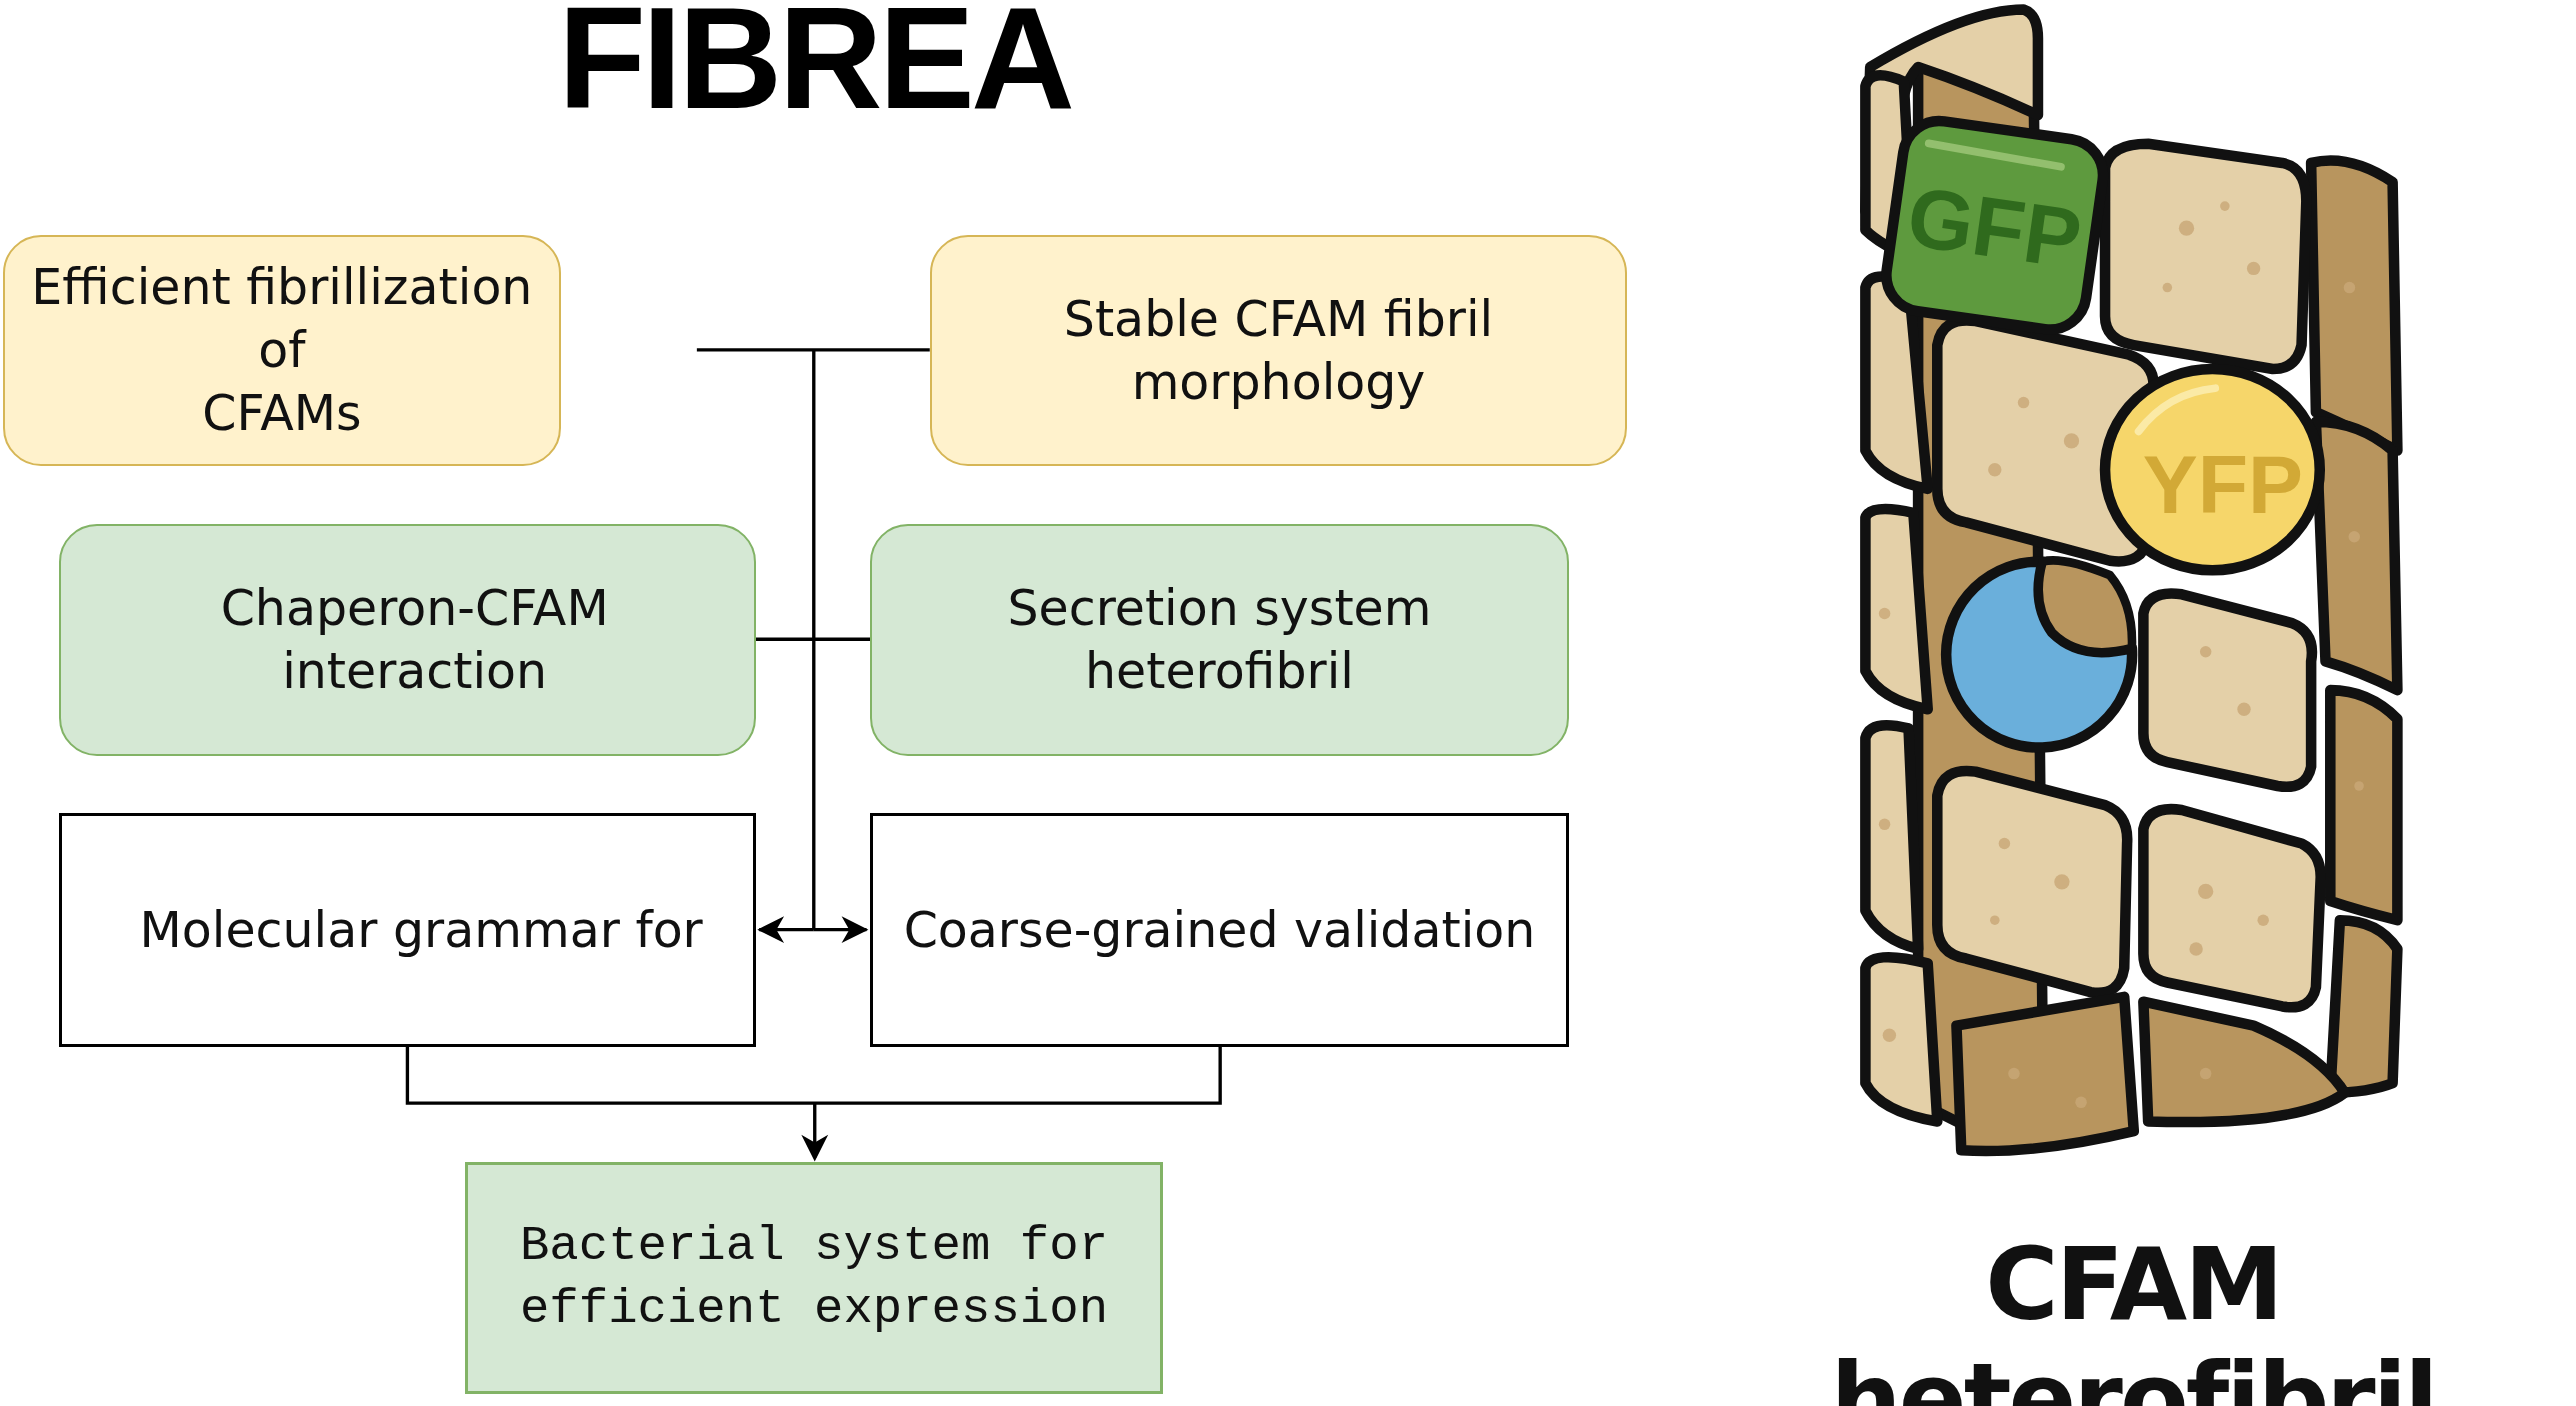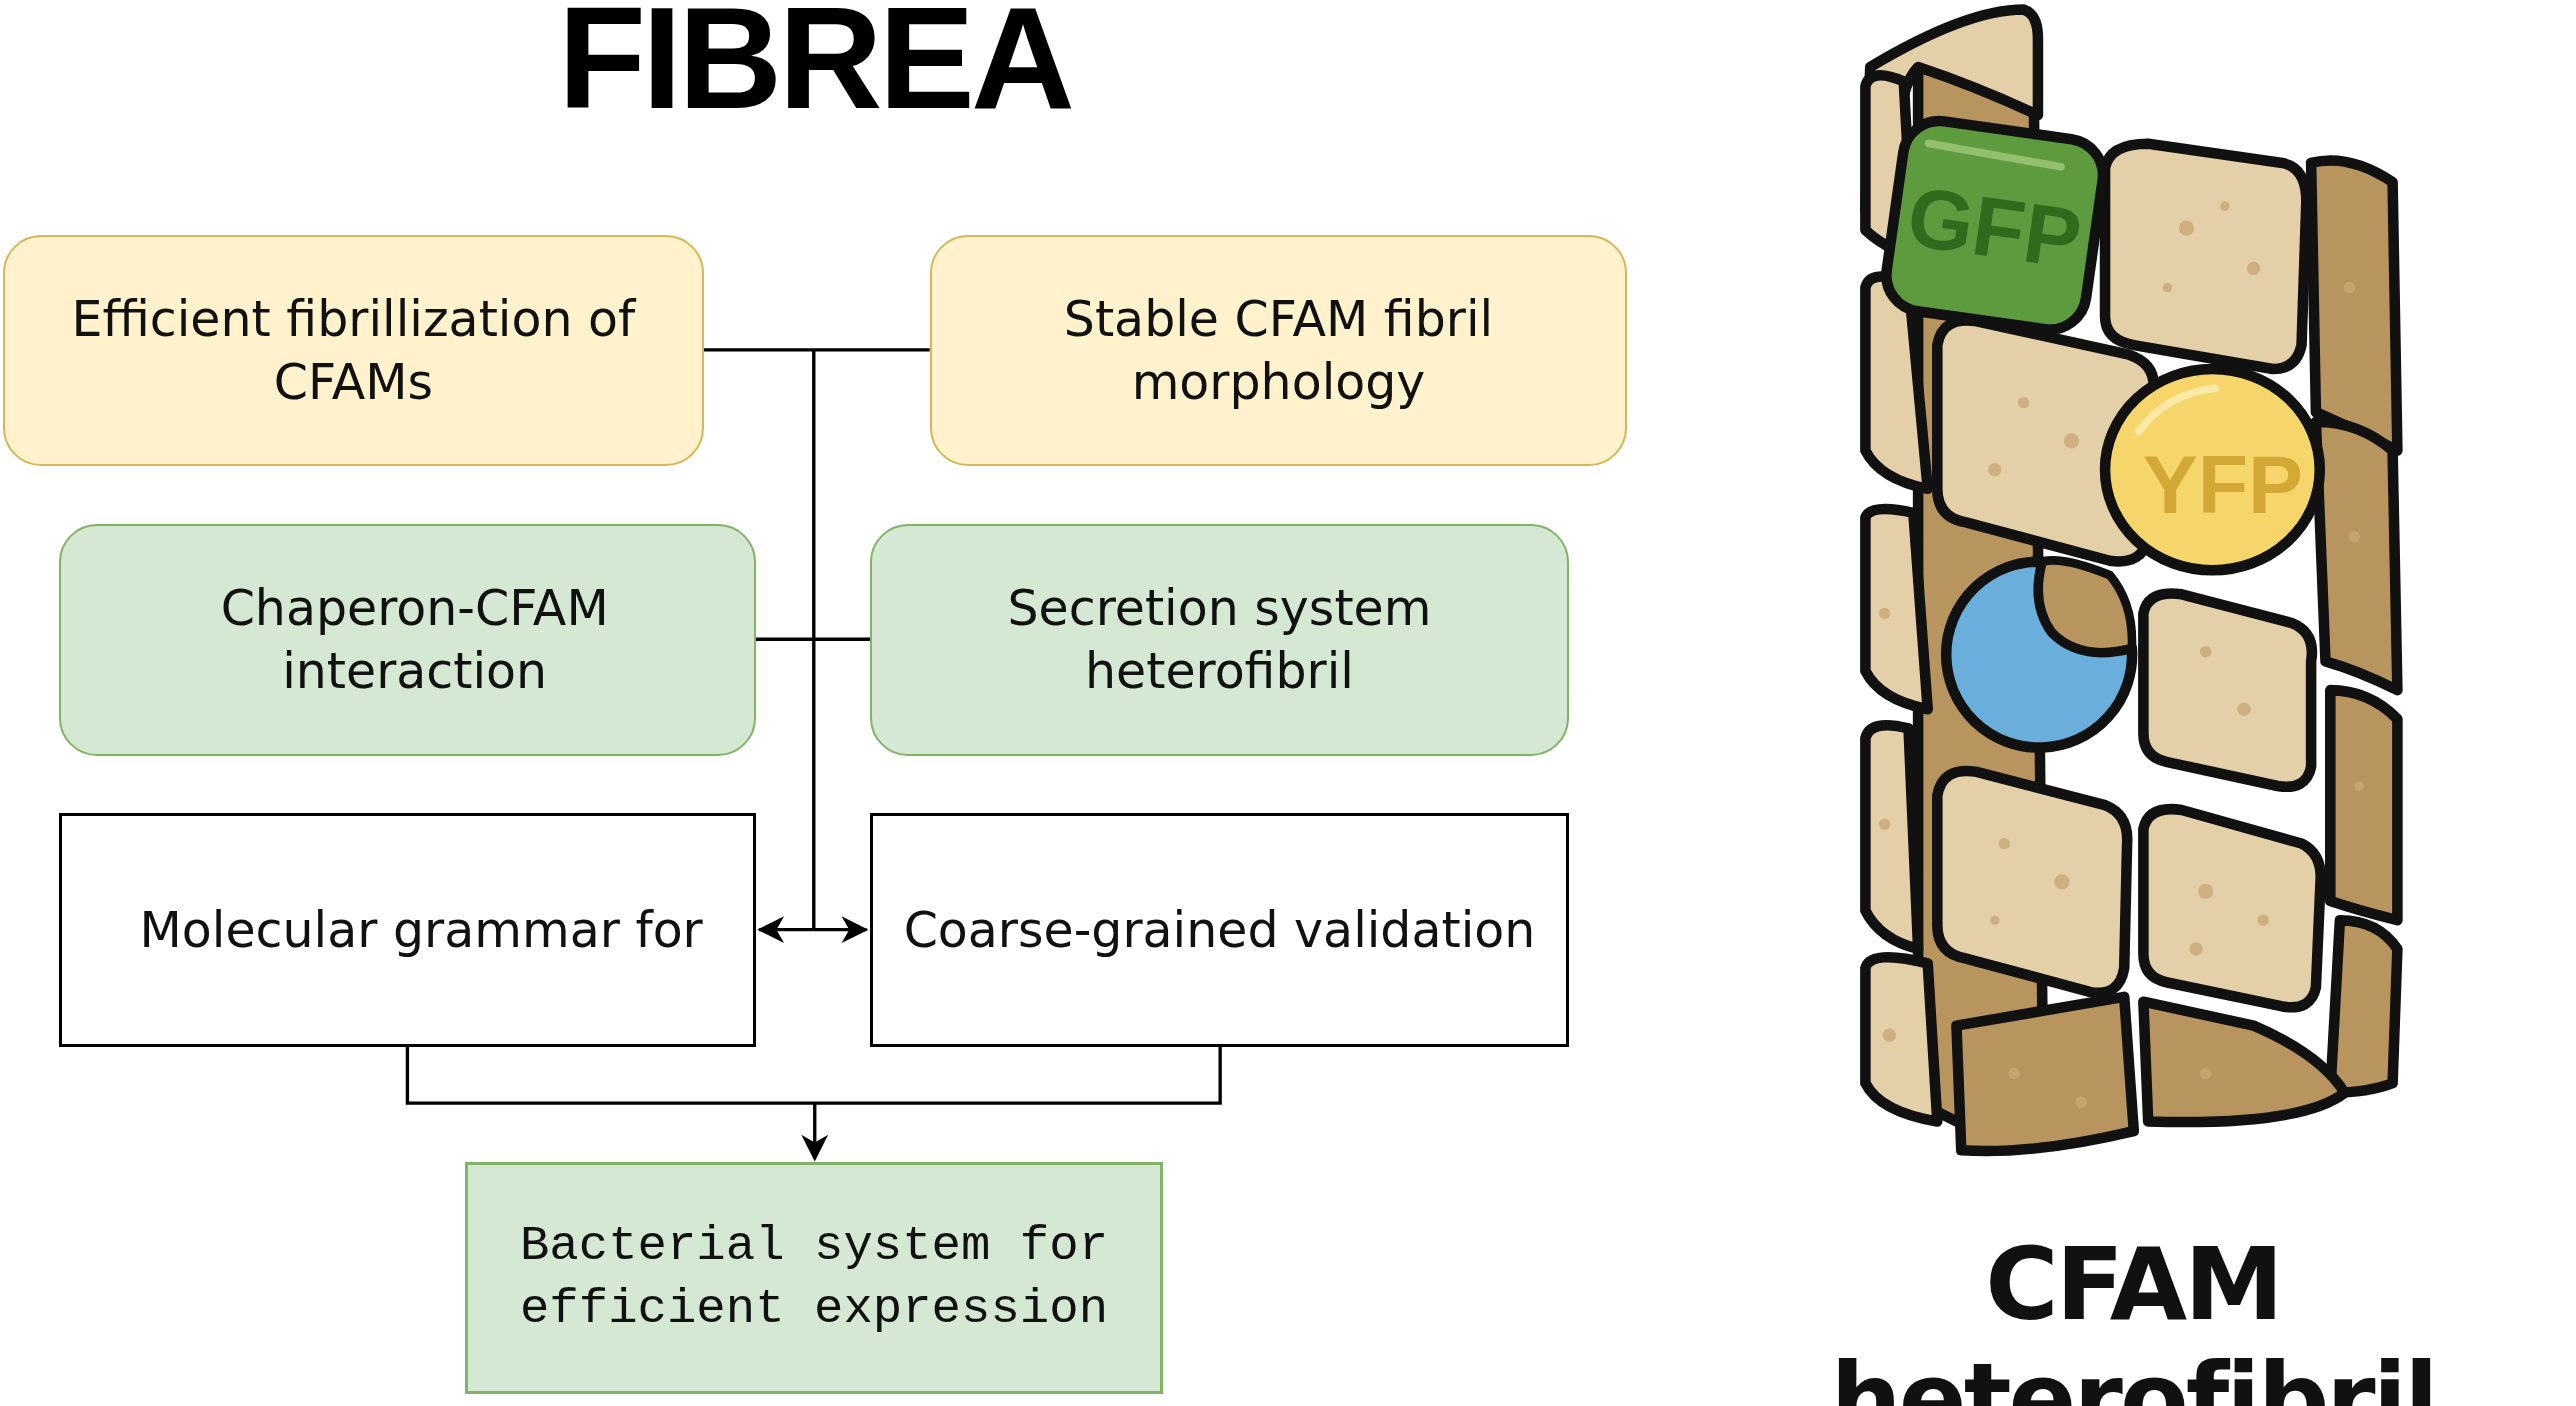--- a/index.html
+++ b/index.html
@@ -45,21 +45,21 @@
     <line x1="849" y1="970" x2="792" y2="970"></line>
     <line x1="849" y1="970" x2="904" y2="970"></line>
     <polyline points="425,1092 425,1151 1273,1151 1273,1092"></polyline>
     <line x1="850" y1="1151" x2="850" y2="1208"></line>
   </g>
   <path d="M790,970 L818,956 L810,970 L818,984 Z" fill="#000"></path>
   <path d="M906,970 L878,956 L886,970 L878,984 Z" fill="#000"></path>
   <path d="M850,1212 L836,1184 L850,1192 L864,1184 Z" fill="#000"></path>
 </svg>
 
-<div class="box yellow" style="left:2.9px; top:235px; width:701px; height:231px;">
+<div class="box yellow" style="left:2.9px; top:235px; width:558px; height:231px;">
   <div>
       <span>Efficient fibrillization of</span>
       <span>CFAMs</span>
     </div>
 </div>
 <div class="box yellow" style="left:930px; top:235px; width:697px; height:231px;">
   <div>
       <span>Stable CFAM fibril</span>
       <span>morphology</span>
     </div>

